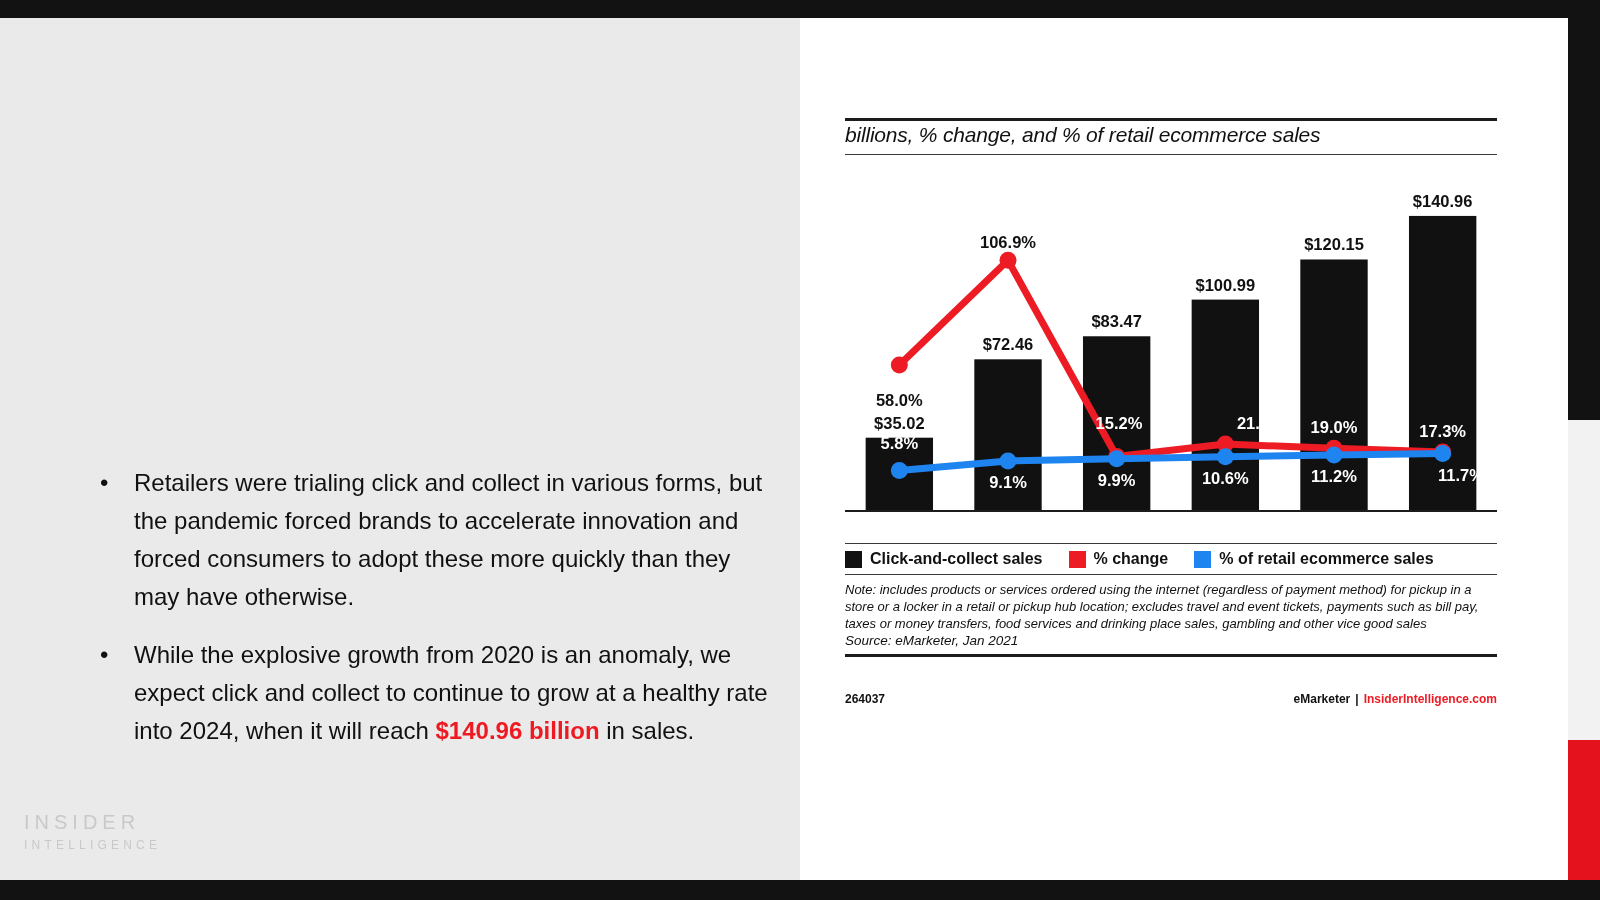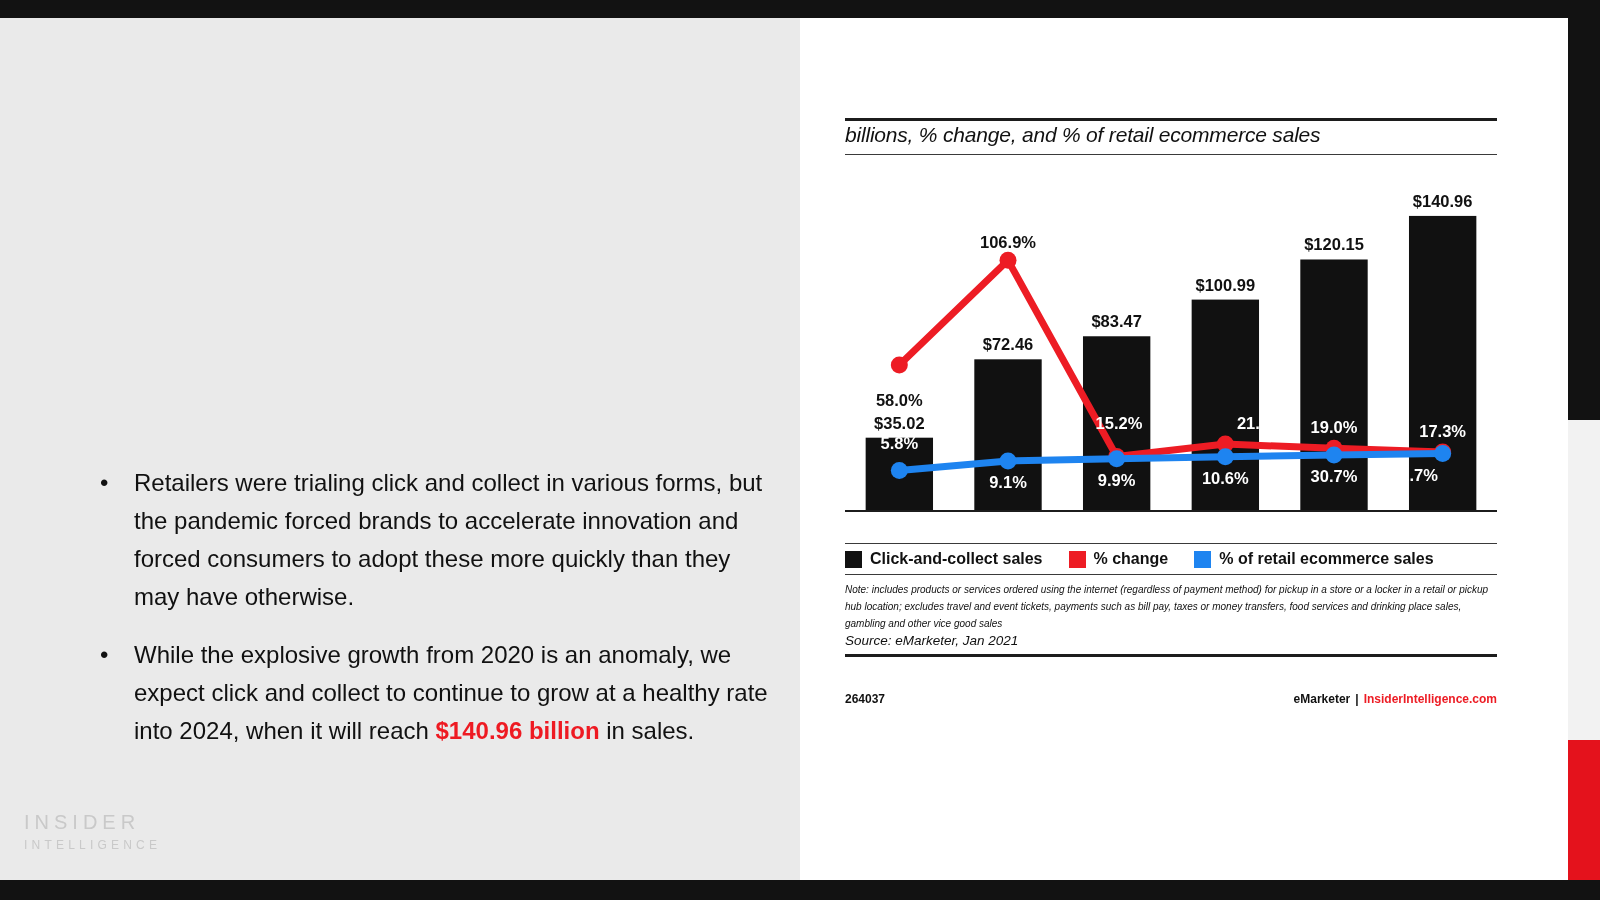--- a/index.html
+++ b/index.html
@@ -74,21 +74,21 @@
   #xlabels div{flex:1;text-align:center;font-size:17px;font-weight:bold;color:#111;}
 
   #legend{
     display:flex;align-items:center;margin-top:6px;padding-bottom:6px;
   }
   .legend-item{display:flex;align-items:center;margin-right:26px;}
   .legend-swatch{width:17px;height:17px;margin-right:8px;display:inline-block;}
   .legend-label{font-size:16px;font-weight:bold;color:#111;white-space:nowrap;}
 
   #note{
-    font-size:10px;font-style:italic;line-height:17px;color:#111;
+    font-size:13px;font-style:italic;line-height:17px;color:#111;
     padding-top:6px;
   }
   #source{font-size:13.5px;font-style:italic;color:#111;margin-top:1px;}
 
   #footer{
     display:flex;justify-content:space-between;align-items:baseline;
     padding-top:11px;
     margin-top:24px;
   }
   #footer-id{font-size:12px;font-weight:bold;color:#111;}
@@ -188,22 +188,22 @@
           <div class="lbl lbl-red-out" style="left: 54.3333px; top: 235.918px; transform: translate(-50%, 0px);">58.0%</div>
           <div class="lbl lbl-red-out" style="left: 163px; top: 78.3041px; transform: translate(-50%, 0px);">106.9%</div>
           <div class="lbl lbl-red-in" style="left: 274px; top: 259.482px; transform: translate(-50%, 0px);">15.2%</div>
           <div class="lbl lbl-red-in" style="left: 380.333px; top: 259.074px; transform: translate(-50%, 0px); margin-left: 35px;">21.0%</div>
           <div class="lbl lbl-red-in" style="left: 489px; top: 263.352px; transform: translate(-50%, 0px);">19.0%</div>
           <div class="lbl lbl-red-in" style="left: 597.667px; top: 266.989px; transform: translate(-50%, 0px);">17.3%</div>
           <div class="lbl lbl-blue-in" style="left: 54.3333px; top: 279px; transform: translate(-50%, 0px);">5.8%</div>
           <div class="lbl lbl-blue-in" style="left: 163px; top: 318px; transform: translate(-50%, 0px);">9.1%</div>
           <div class="lbl lbl-blue-in" style="left: 271.667px; top: 315.714px; transform: translate(-50%, 0px);">9.9%</div>
           <div class="lbl lbl-blue-in" style="left: 380.333px; top: 313.714px; transform: translate(-50%, 0px);">10.6%</div>
-          <div class="lbl lbl-blue-in" style="left: 489px; top: 312px; transform: translate(-50%, 0px);">30.7%</div>
-          <div class="lbl lbl-blue-in" style="left: 570px; top: 310.571px; transform: translate(-50%, 0px);">11.7%</div>
+          <div class="lbl lbl-blue-in" style="left: 489px; top: 312px; transform: translate(-50%, 0px);">11.2%</div>
+          <div class="lbl lbl-blue-in" style="left: 616px; top: 310.571px; transform: translate(-50%, 0px);">11.7%</div>
         </div>
       <div id="xaxis-line"></div>
     </div>
 
     <div class="rule-thin"></div>
 
     <div id="legend">
         <div class="legend-item">
           <span class="legend-swatch" style="background: rgb(17, 17, 17);"></span>
           <span class="legend-label">Click-and-collect sales</span>

